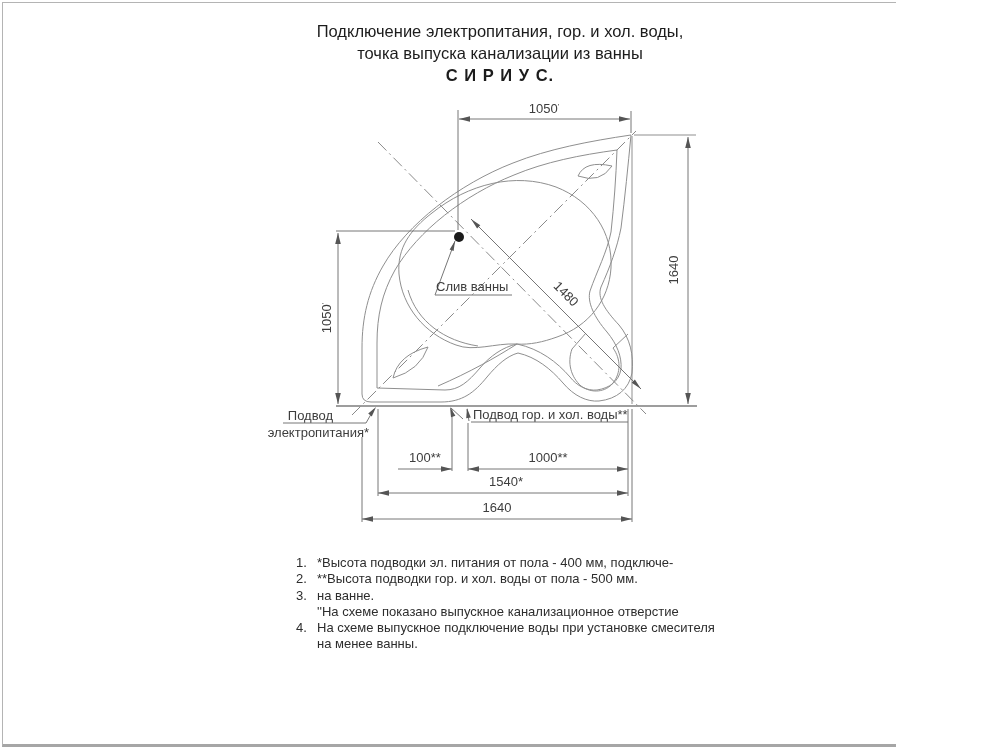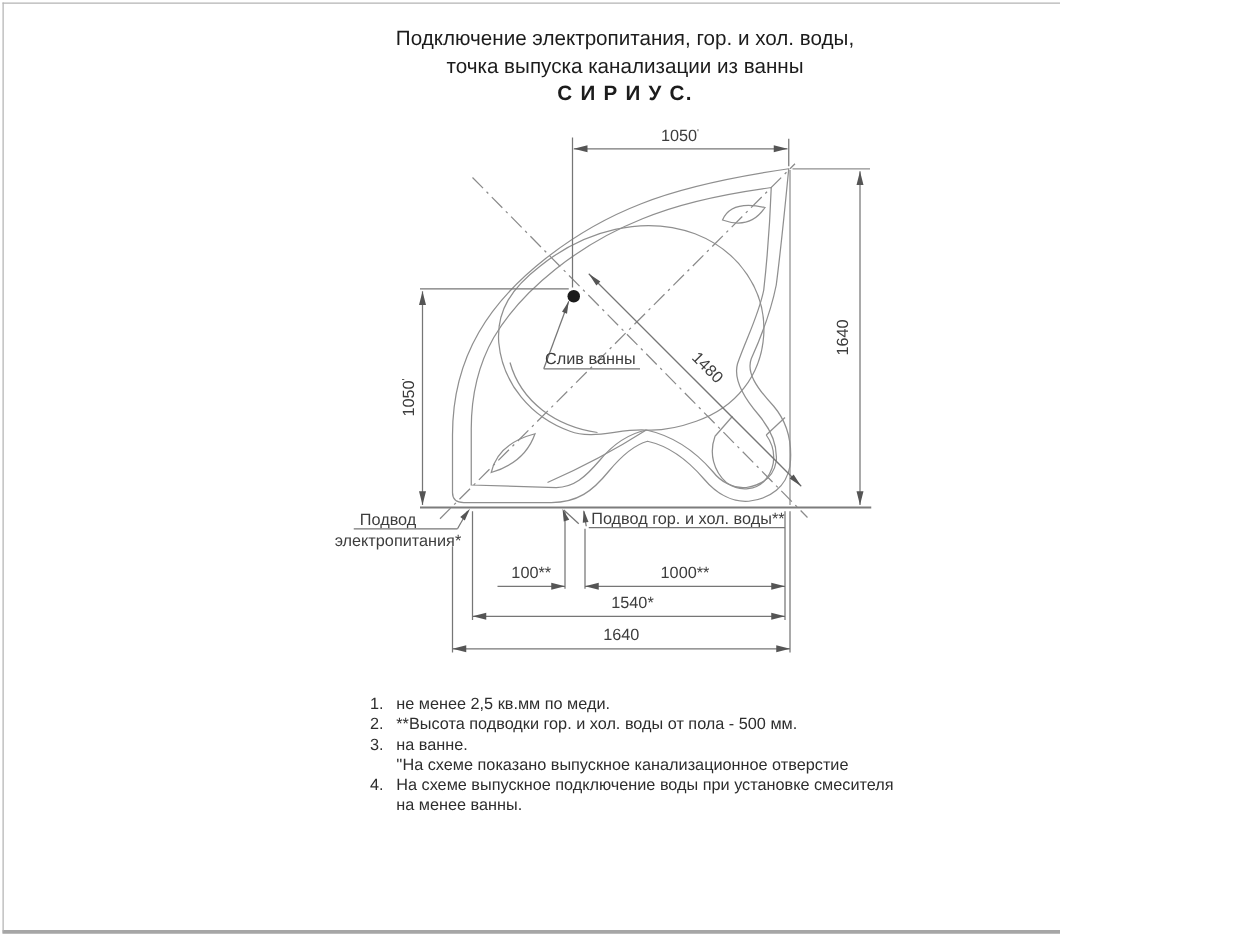--- a/index.html
+++ b/index.html
@@ -1,17 +1,17 @@
 <!DOCTYPE html>
 <html><head>
 <meta charset="utf-8">
 <style>
   html,body{margin:0;padding:0;background:#fff;}
   #page{position:relative;width:848px;height:750px;background:#ffffff;overflow:hidden;
-        font-family:"Liberation Sans", sans-serif;}
+        font-family:"Liberation Sans", sans-serif;padding-left:48px;}
   #border-frame{position:absolute;left:2px;top:2px;width:993px;height:741px;
         border:1px solid #b4b4b4;border-bottom:3px solid #a6a6a6;border-right:2px solid #aeaeae;
         pointer-events:none;}
   #title-block{position:absolute;left:0;top:20px;width:1000px;text-align:center;
         font-size:16.5px;line-height:22px;color:#1c1c1c;}
   #title-block .t3{letter-spacing:1px;font-weight:bold;}
   #notes-block{position:absolute;left:296px;top:555px;width:430px;
         font-size:13px;line-height:16.3px;color:#2d2d2d;}
   .note{display:flex;}
   .note .num{width:21px;flex:none;}
@@ -158,21 +158,21 @@
       <line class="dimline" x1="467" y1="409" x2="469" y2="421"></line>
       <path class="arr" d="M450,407 L455.4,415.7 L451,417.2 Z"></path>
       <path class="arr" d="M467,408 L470.8,417.5 L466.2,418.2 Z"></path>
     </g>
   </svg>
 
   <div id="notes-block">
     <div class="note">
       <span class="num">1.</span>
       <div class="body">
-        <div>не менее 2,5 кв.мм по меди.</div>
+        <div>*Высота подводки эл. питания от пола - 400 мм, подключе-</div>
       </div>
     </div>
     <div class="note">
       <span class="num">2.</span>
       <div class="body">
         <div>**Высота подводки гор. и хол. воды от пола - 500 мм.</div>
       </div>
     </div>
     <div class="note">
       <span class="num">3.</span>

